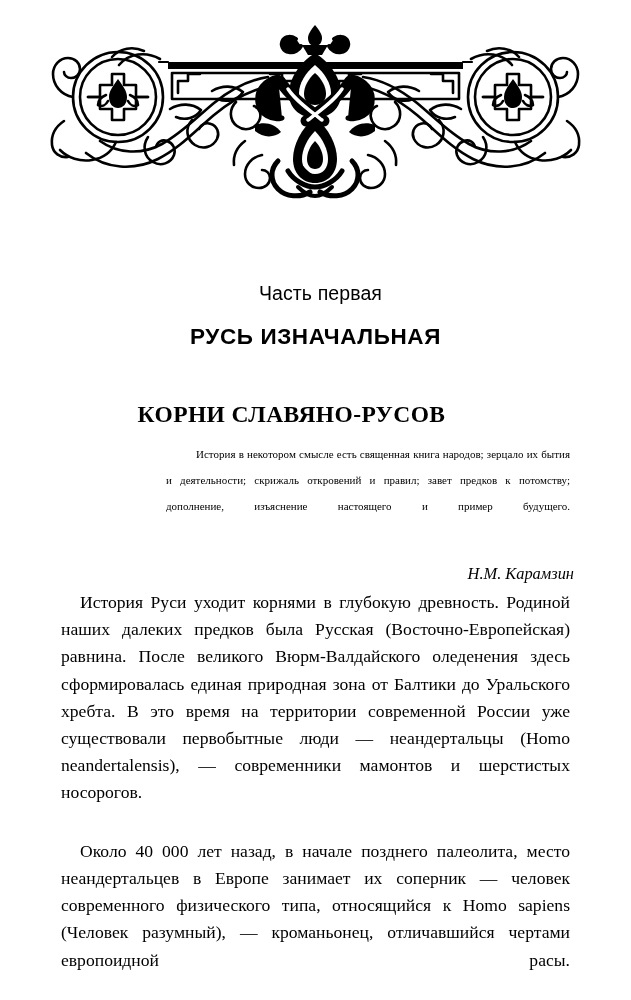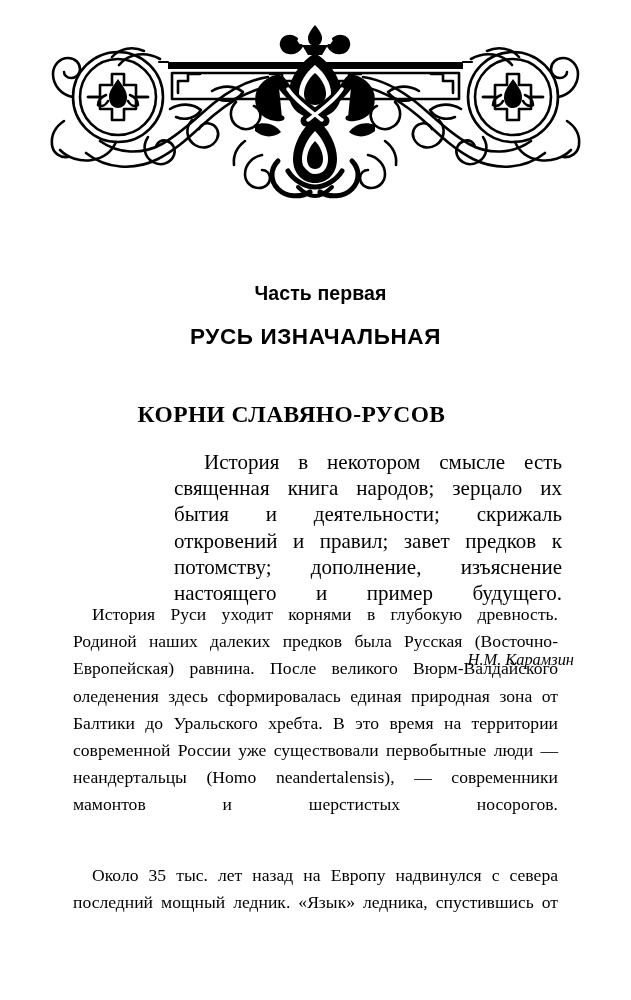--- a/index.html
+++ b/index.html
@@ -41,21 +41,21 @@
   
   .part-title-block {
     position: absolute;
     left: 0;
     top: 281px;
     width: 631px;
     text-align: center;
   }
   .part-label {
     font-family: "Liberation Sans", "DejaVu Sans", sans-serif;
-    font-weight: bold;
+    font-weight: normal;
     font-size: 19.5px;
     line-height: 25px;
     letter-spacing: 0.1px;
     color: #000;
     margin-left: 10px;
   }
   .part-name {
     font-family: "Liberation Sans", "DejaVu Sans", sans-serif;
     font-weight: bold;
     font-size: 22.5px;
@@ -81,45 +81,45 @@
   }
 
   
   .epigraph {
     position: absolute;
     left: 162px;
     top: 437px;
     width: 412px;
   }
   .epigraph-text {
-    font-size: 21px;
+    font-size: 11px;
     line-height: 26.2px;
     text-align: justify;
     text-indent: 30px;
     color: #000;
-    margin: 12px;
+    margin: 4px;
   }
   .epigraph-attribution {
     margin-top: 17px;
     text-align: right;
     font-style: italic;
     font-size: 16.4px;
     line-height: 22px;
     color: #000;
   }
 
   
   .body-text {
     position: absolute;
     left: 57px;
     top: 585px;
     width: 517px;
   }
   .body-paragraph {
-    margin: 16px;
+    margin: 4px;
     font-size: 17.6px;
     line-height: 27.2px;
     text-align: justify;
     text-indent: 19px;
     color: #000;
     -webkit-hyphens: none;
     hyphens: none;
   }
   
   .body-paragraph:after {
@@ -248,16 +248,17 @@
 
   <h1 class="chapter-heading">КОРНИ СЛАВЯНО-РУСОВ</h1>
 
   <div class="epigraph">
     <p class="epigraph-text">История в некотором смысле есть священная книга народов; зерцало их бытия и деятельности; скрижаль откровений и правил; завет предков к потомству; дополнение, изъяснение настоящего и пример будущего.</p>
     <div class="epigraph-attribution">Н.М. Карамзин</div>
   </div>
 
   <div class="body-text">
     <p class="body-paragraph">История Руси уходит корнями в глубокую древность. Родиной наших далеких предков была Русская (Восточно-Европейская) равнина. После великого Вюрм-Валдайского оледенения здесь сформировалась единая природная зона от Балтики до Уральского хребта. В это время на территории современной России уже существовали первобытные люди — неандертальцы (Homo neandertalensis), — современники мамонтов и шерстистых носорогов.</p>
+    <p class="body-paragraph">Около 40 000 лет назад, в начале позднего палеолита, место неандертальцев в Европе занимает их соперник — человек современного физического типа, относящийся к Homo sapiens (Человек разумный), — кроманьонец, отличавшийся чертами европоидной расы.</p>
     <p class="body-paragraph">Около 35 тыс. лет назад на Европу надвинулся с севера последний мощный ледник. «Язык» ледника, спустившись от</p>
   </div>
 
 </div>
 
 </body></html>

